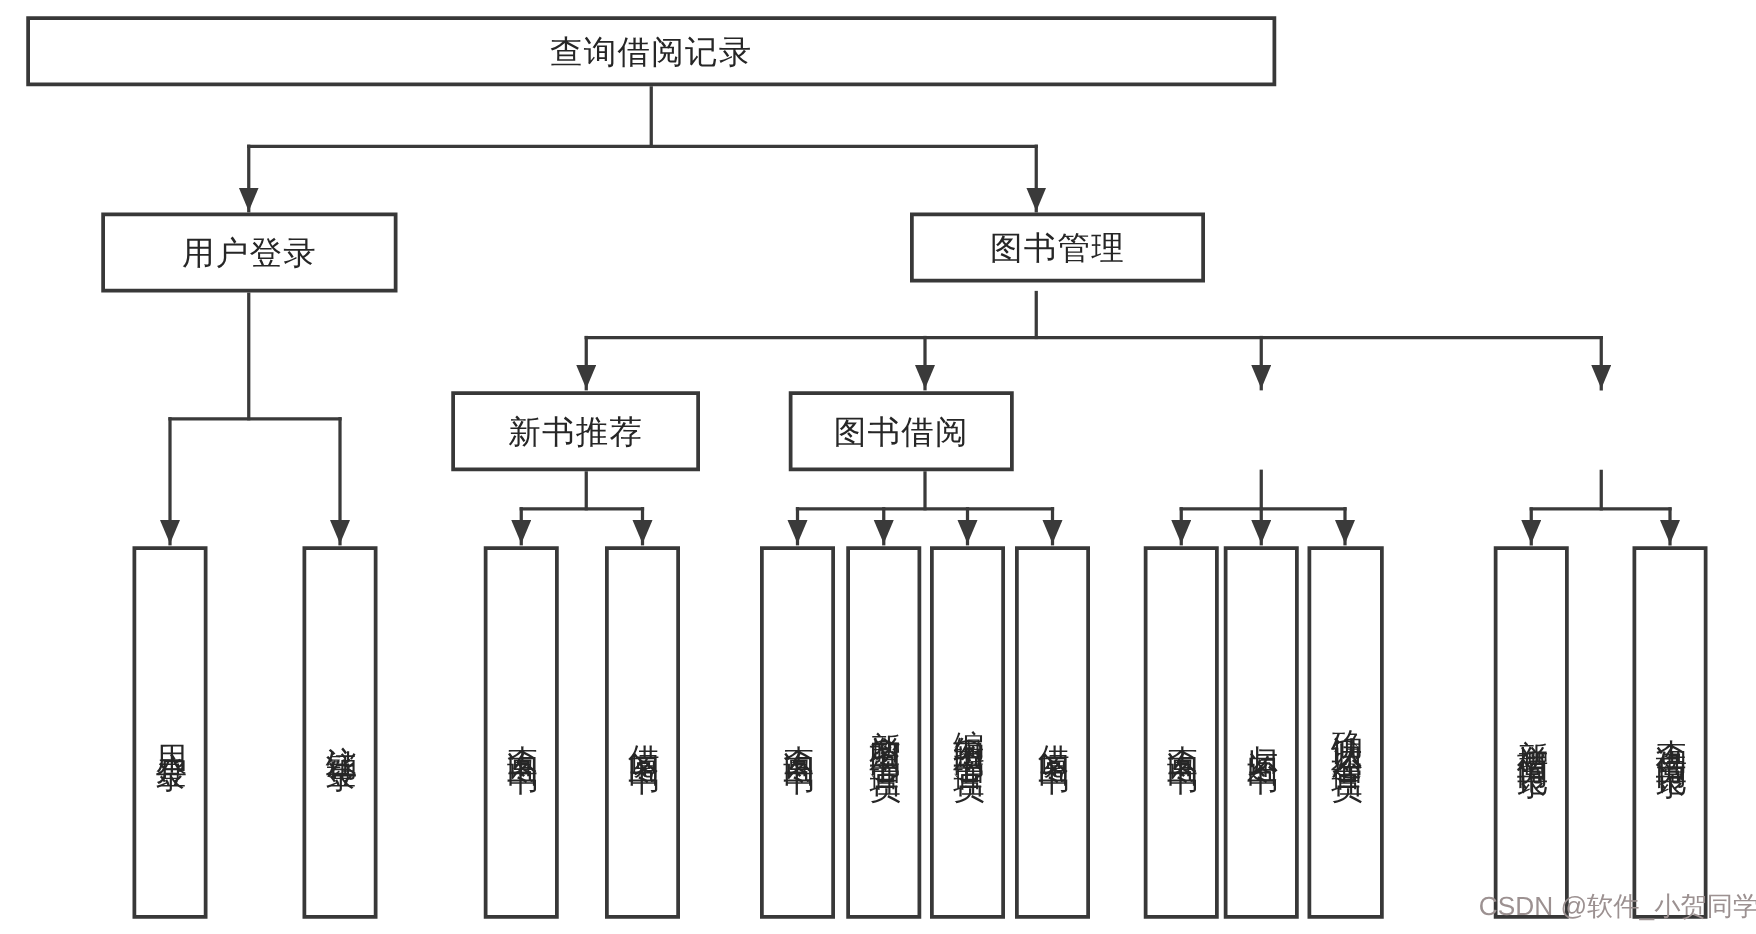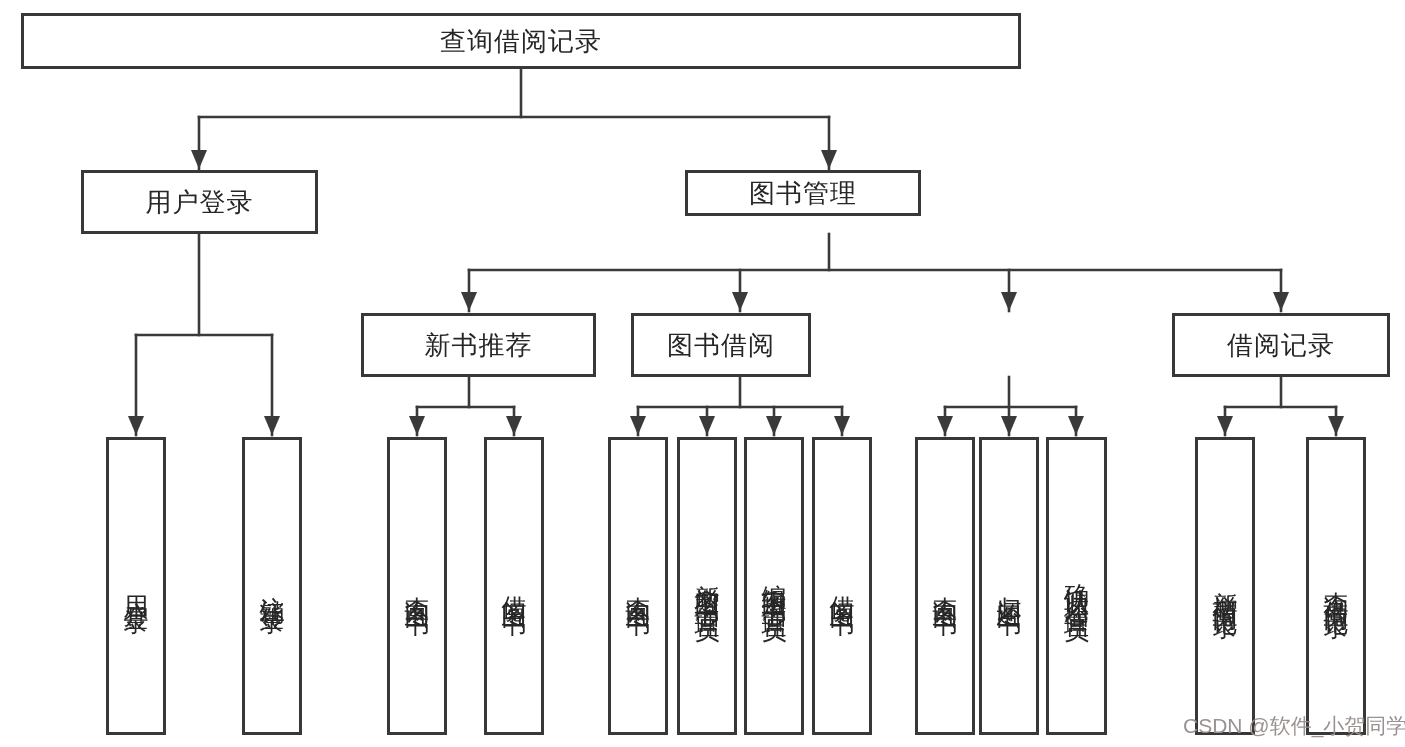--- a/index.html
+++ b/index.html
@@ -113,32 +113,29 @@
     </g>
   </svg>
 
   <div class="node hnode" style="left:21px;top:13px;width:1000px;height:56px">
     <span class="lbl">查询借阅记录</span>
   </div>
 
   <div class="node hnode" style="left:81px;top:170px;width:237px;height:64px">
     <span class="lbl">用户登录</span>
   </div>
-  <div class="node hnode" style="left:685px;top:170px;width:236px;height:46px">
+  <div class="node hnode" style="left:728px;top:170px;width:236px;height:56px">
     <span class="lbl">图书管理</span>
   </div>
 
-  <div class="node hnode" style="left:361px;top:313px;width:235px;height:64px">
+  <div class="node hnode" style="left:361px;top:313px;width:199px;height:64px">
     <span class="lbl">新书推荐</span>
   </div>
   <div class="node hnode" style="left:631px;top:313px;width:180px;height:64px">
     <span class="lbl">图书借阅</span>
-  </div>
-  <div class="node hnode" style="left:1172px;top:313px;width:218px;height:64px">
-    <span class="lbl">借阅记录</span>
   </div>
 
   <div class="node vnode" style="left:106px;top:437px;width:60px;height:298px">
     <span class="lbl">用户登录</span>
   </div>
   <div class="node vnode" style="left:242px;top:437px;width:60px;height:298px">
     <span class="lbl">注销登录</span>
   </div>
 
   <div class="node vnode" style="left:387px;top:437px;width:60px;height:298px">

